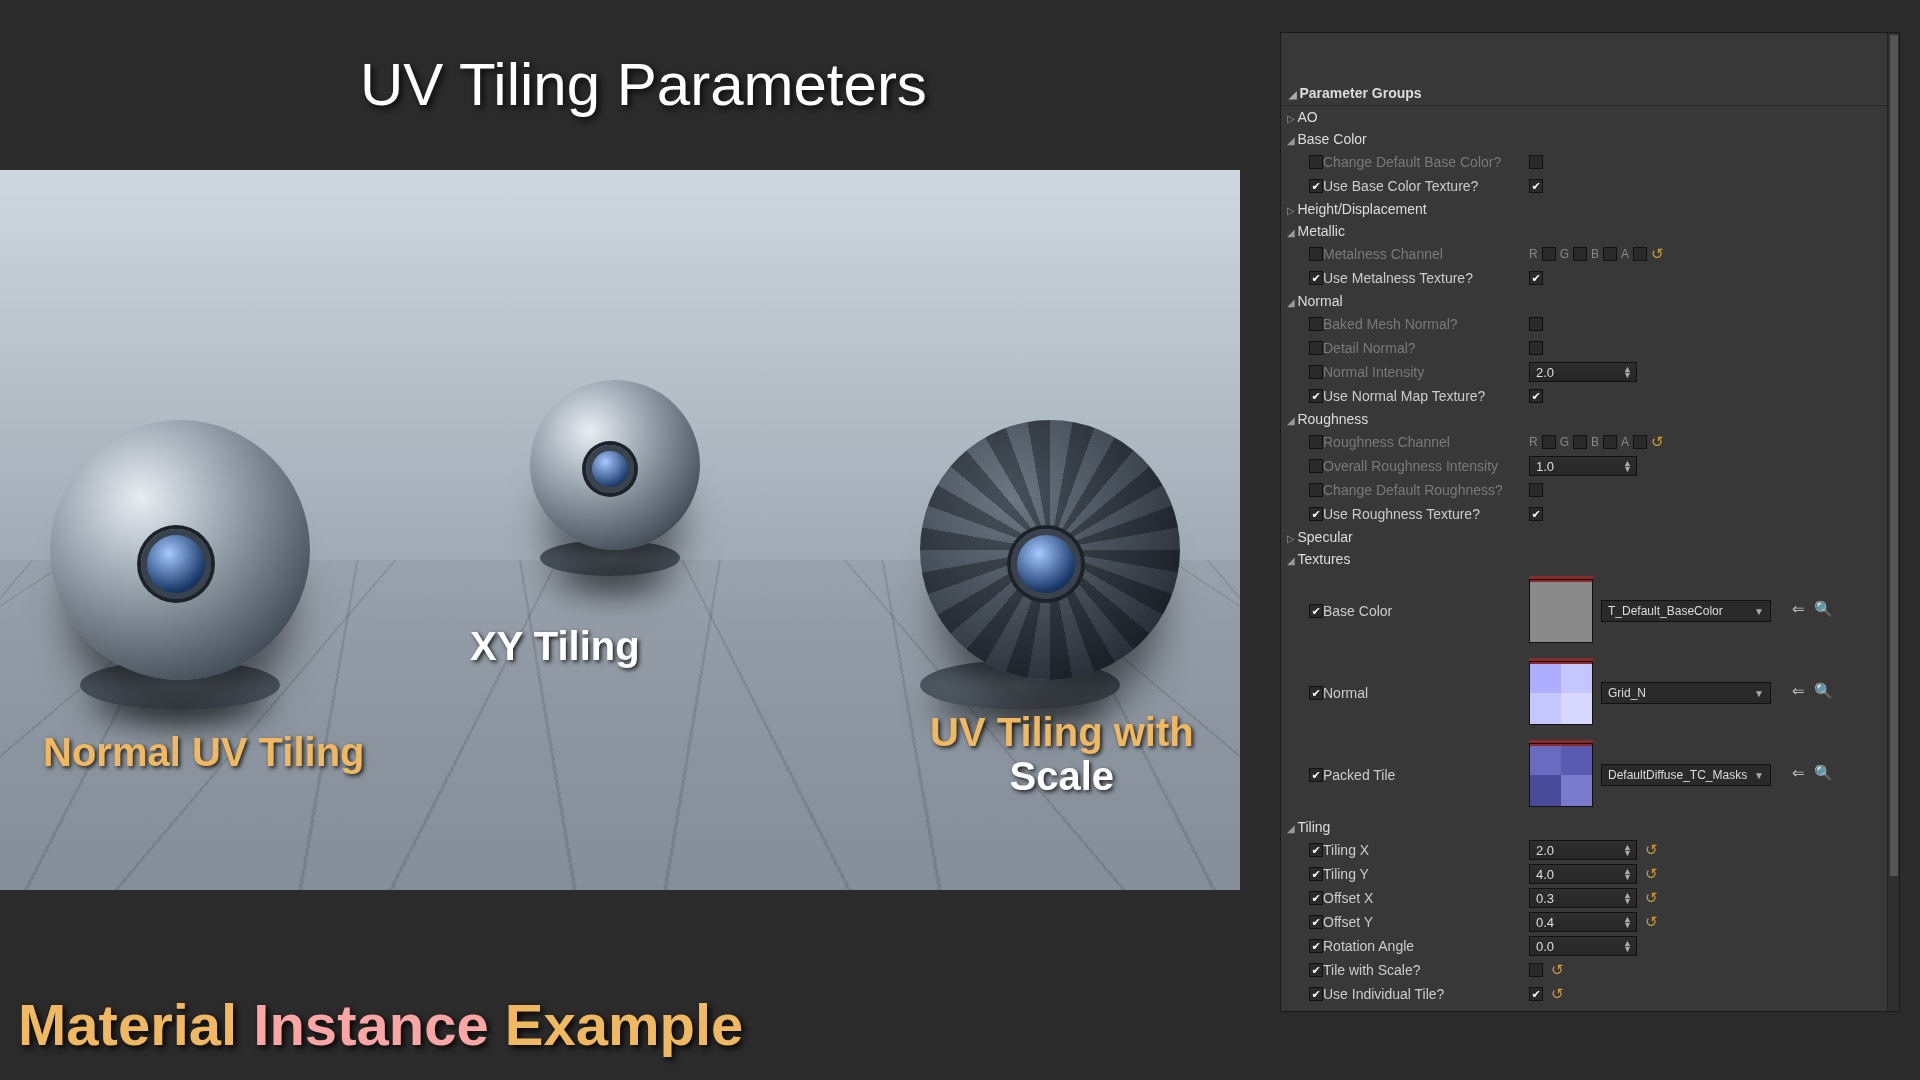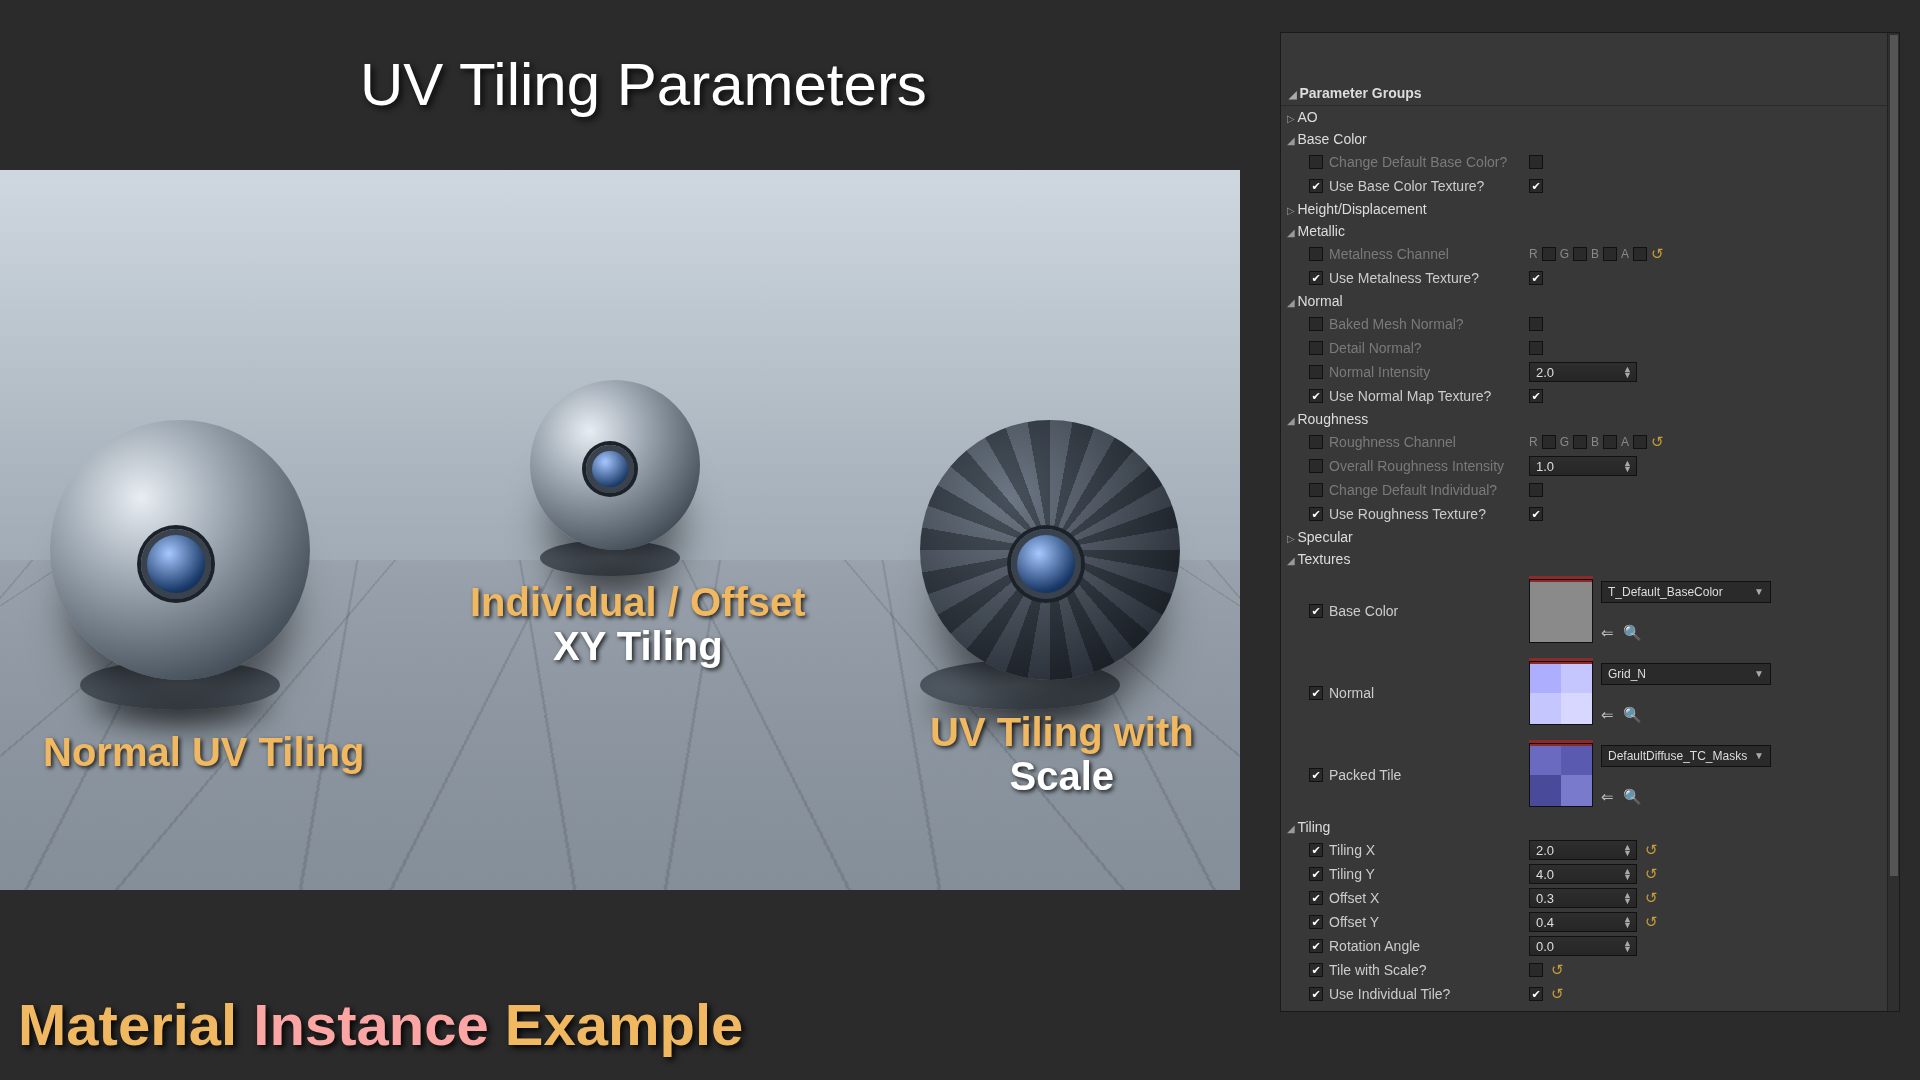--- a/index.html
+++ b/index.html
@@ -131,21 +131,21 @@
   .row {
     display: flex;
     align-items: center;
     min-height: 24px;
     padding: 1px 0 1px 6px;
   }
   .row .labelcol {
     width: 236px;
     display: flex;
     align-items: center;
-    gap: 6px;
+    gap: 0;
     padding-left: 22px;
   }
   .row .valcol {
     flex: 1;
     display: flex;
     align-items: center;
     gap: 8px;
     padding-left: 6px;
   }
   .override {
@@ -192,21 +192,21 @@
   .tex-thumb.normal {
     background:
       linear-gradient(#6f6fff 50%, #9a9aff 50%),
       linear-gradient(90deg, #6f6fff 50%, #9a9aff 50%);
     background-blend-mode: screen;
   }
   .tex-thumb.masks {
     background:
       conic-gradient(#5a5ab0 0 25%, #7a7acc 25% 50%, #4a4a9a 50% 75%, #6a6ac0 75% 100%);
   }
-  .tex-meta { display: flex; flex-direction: column; gap: 21px; }
+  .tex-meta { display: flex; flex-direction: row; gap: 21px; }
   .dropdown {
     min-width: 170px; height: 22px;
     background: #2a2a2a;
     border: 1px solid #111;
     display: flex; align-items: center; justify-content: space-between;
     padding: 0 6px;
     color: #ddd;
     font-size: 12px;
   }
   .dropdown .dd-arrow { color: #aaa; font-size: 10px; }
@@ -228,21 +228,21 @@
     <div class="pedestal" style="left:540px; top:370px; width:140px; height:36px;"></div>
     <div class="ball small" style="left:530px; top:210px;"></div>
 
     <div class="pedestal" style="left:920px; top:490px;"></div>
     <div class="ball checker" style="left:920px; top:250px;"></div>
 
     <div class="vp-label" style="left:43px; top:560px;">
       <span class="accent">Normal UV Tiling</span>
     </div>
     <div class="vp-label" style="left:470px; top:410px;">
-      <span class="accent">Individual / Offset</span><br>
+      <br>
       <span class="white">XY Tiling</span>
     </div>
     <div class="vp-label" style="left:930px; top:540px;">
       <span class="accent">UV Tiling with</span><br>
       <span class="white">Scale</span>
     </div>
   </div>
 
   <div class="title-bottom">
     <span class="accent">Material</span>
@@ -376,21 +376,21 @@
       <div class="valcol">
           <div class="spin">
             <span>1.0</span>
             <span class="arrows">▲<br>▼</span>
           </div>
         </div>
     </div>
     <div class="row">
       <div class="labelcol">
           <span class="override"></span>
-          <span class="disabled">Change Default Individual?</span>
+          <span class="disabled">Change Default Roughness?</span>
         </div>
       <div class="valcol">
           <span class="chk"></span>
         </div>
     </div>
     <div class="row">
       <div class="labelcol">
           <span class="override on"></span>
           <span>Use Roughness Texture?</span>
         </div>

